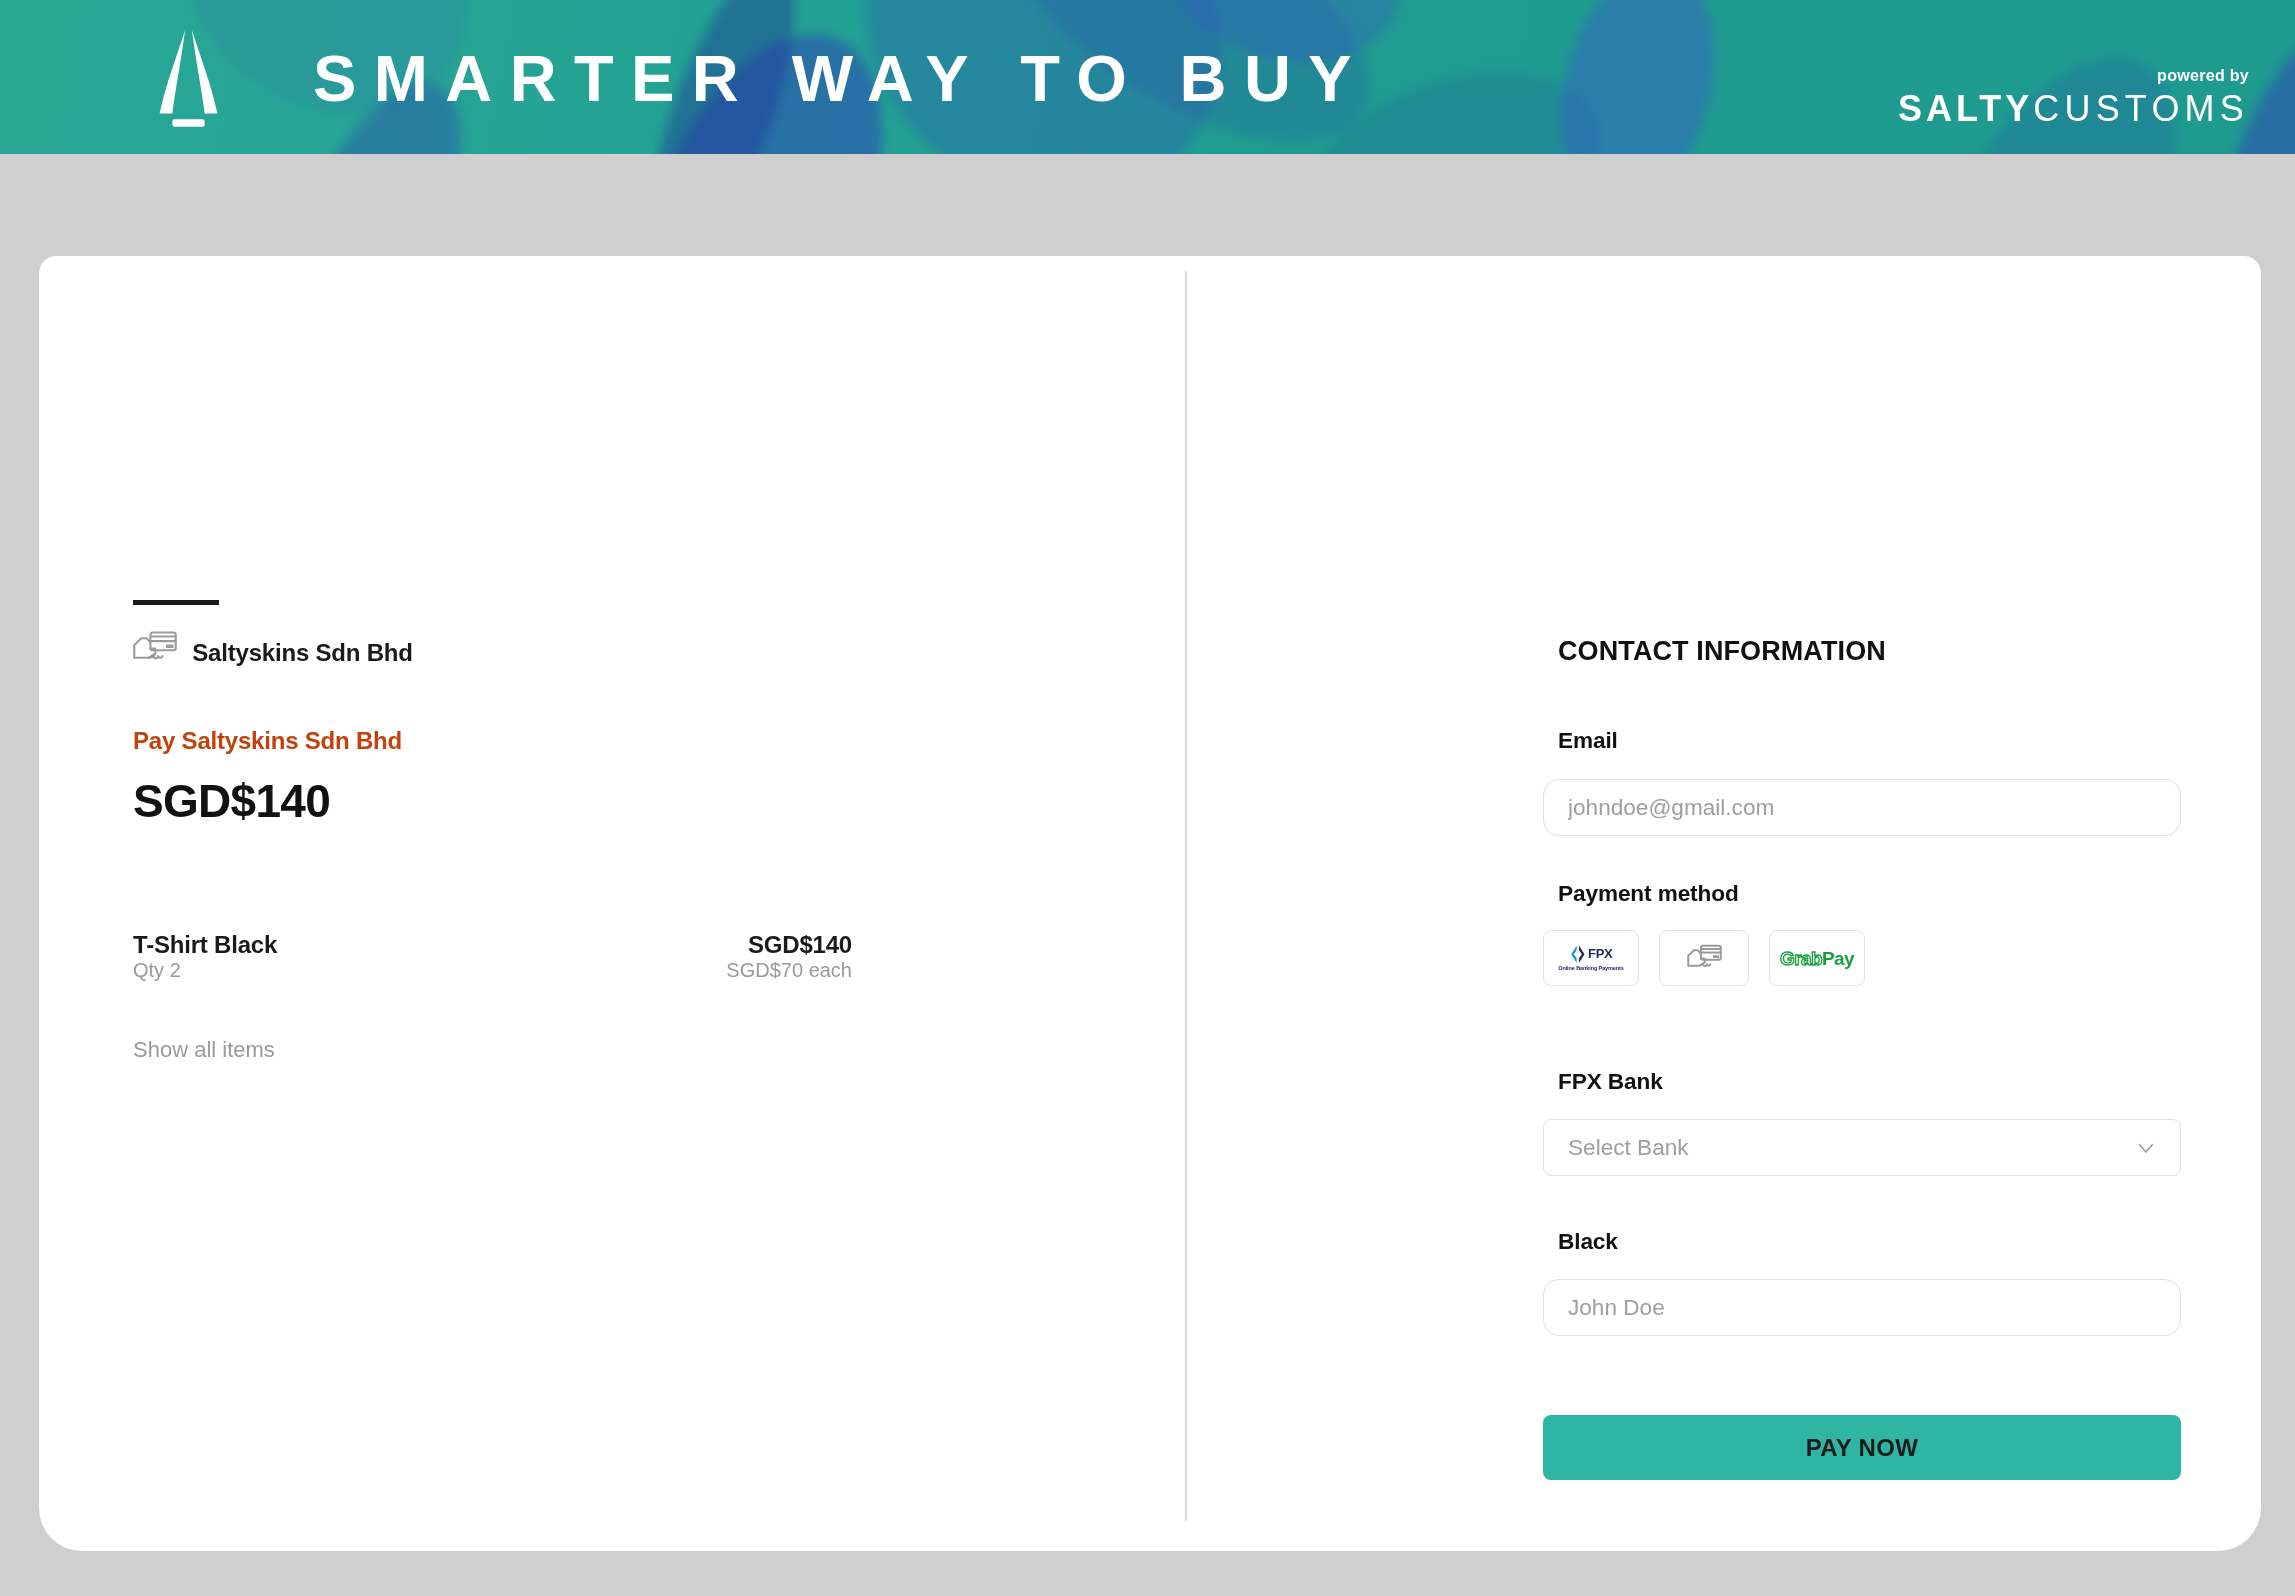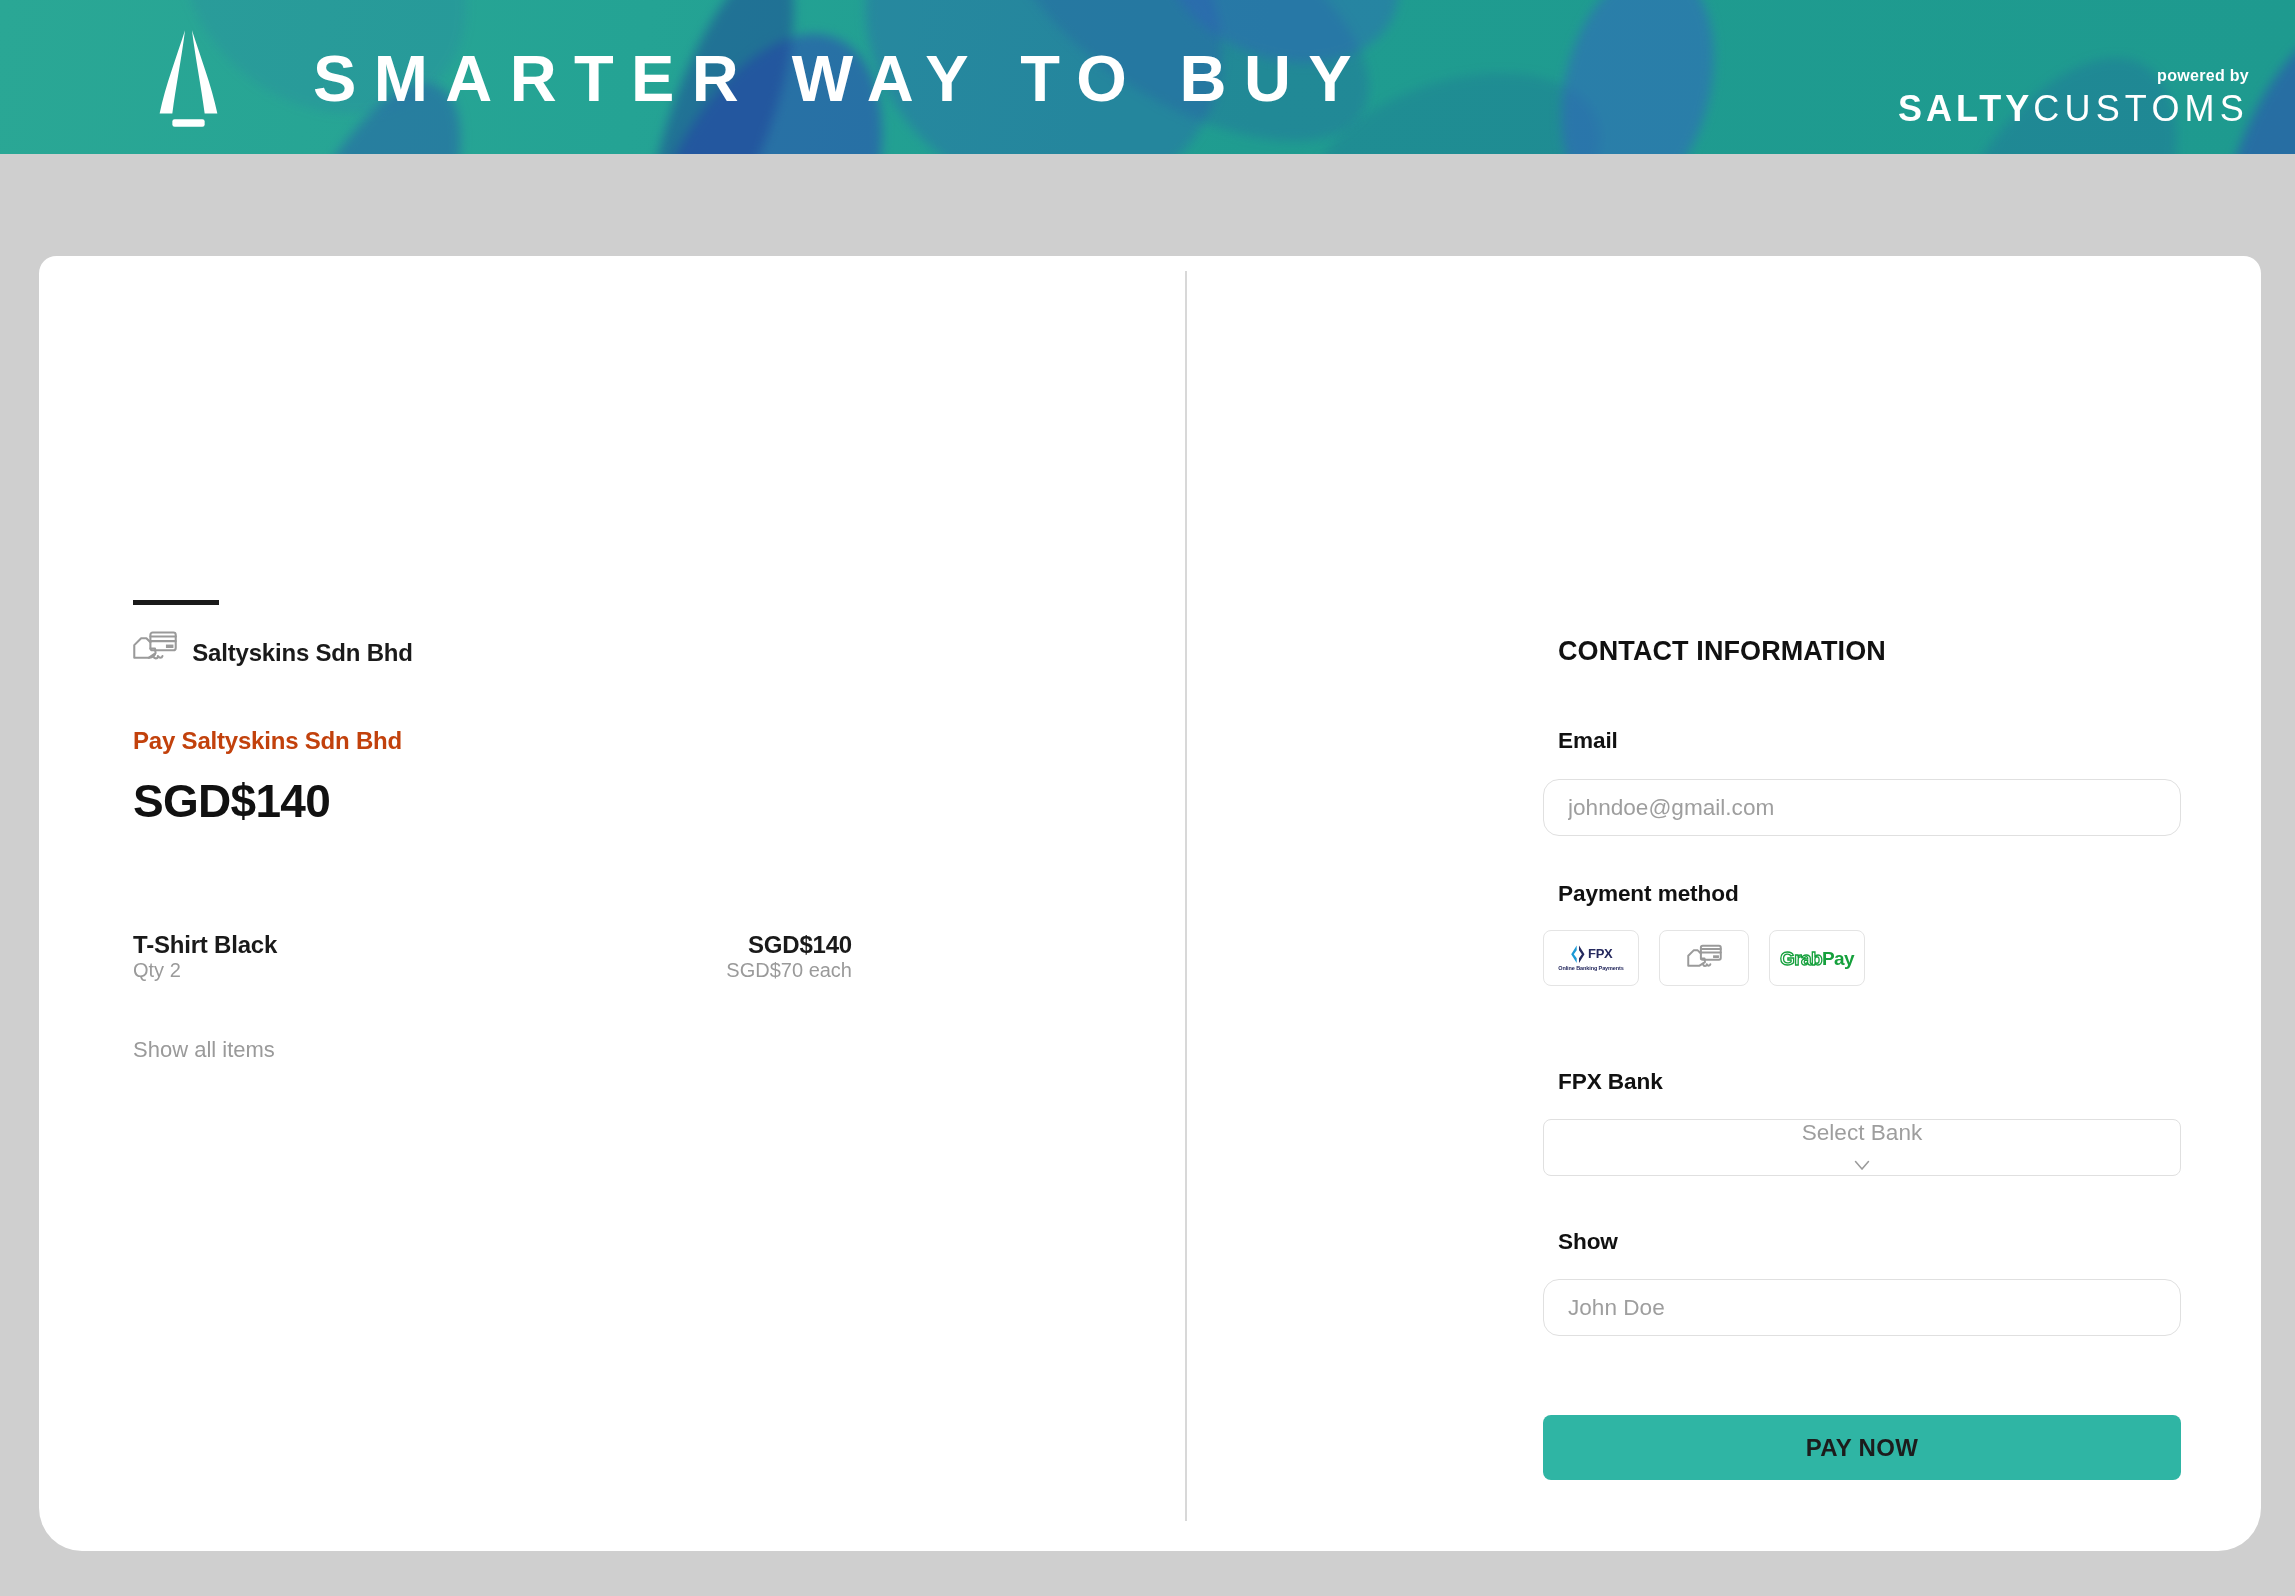--- a/index.html
+++ b/index.html
@@ -157,21 +157,20 @@
 
   .select-wrap {
     position: absolute; left: 358px; top: 863px;
     width: 638px; height: 57px;
     border: 1.2px solid #e0e0e0;
     border-radius: 8px;
     background: #ffffff;
     display: flex; align-items: center;
     padding: 0 24px;
     cursor: pointer;
-    flex-direction: column;
   }
   .select-value { font-size: 22.6px; color: #9e9e9e; flex: 1; }
   .chev { width: 20px; height: 20px; flex: none; }
 
   .pm-row {
     position: absolute; left: 358px; top: 674px;
     display: flex; gap: 20px;
   }
   .pm-tile {
     width: 90px; height: 56px;
@@ -332,19 +331,19 @@
     </div>
 
     <label class="field-label lbl-fpxbank">FPX Bank</label>
     <div class="select-wrap">
       <span class="select-value">Select Bank</span>
       <svg class="chev" viewBox="0 0 34 34">
         <path d="M6 11 L17 24 L28 11" fill="none" stroke="#9a9a9a" stroke-width="2.6" stroke-linecap="round" stroke-linejoin="round"></path>
       </svg>
     </div>
 
-    <label class="field-label lbl-name">Show</label>
+    <label class="field-label lbl-name">Black</label>
     <input class="text-input inp-name" type="text" placeholder="John Doe" style="">
 
     <button class="pay-now">PAY NOW</button>
   </div>
 </div>
 
 
 </body></html>

